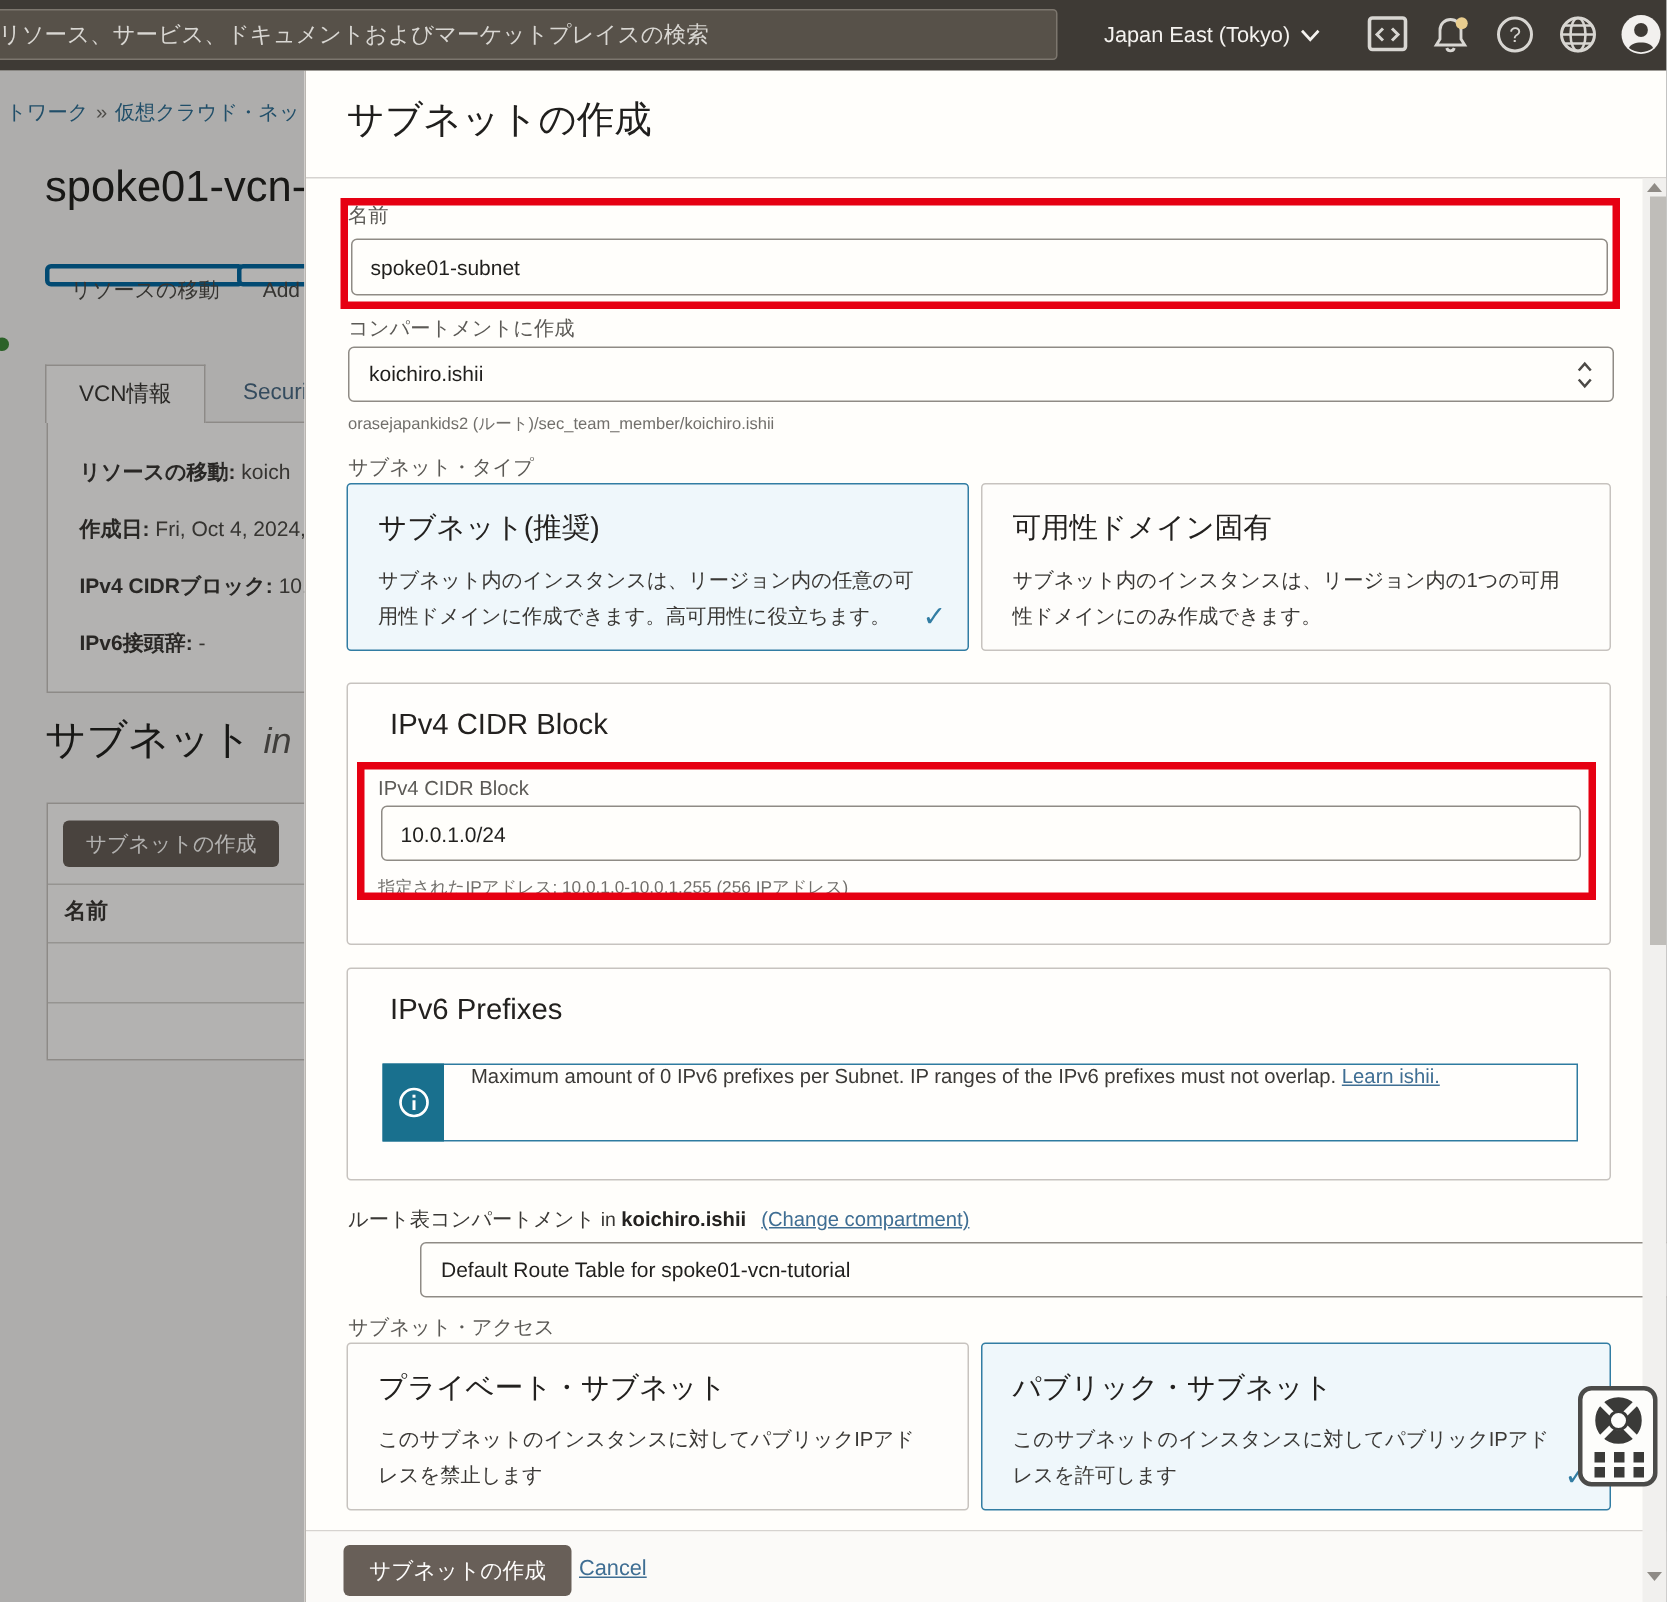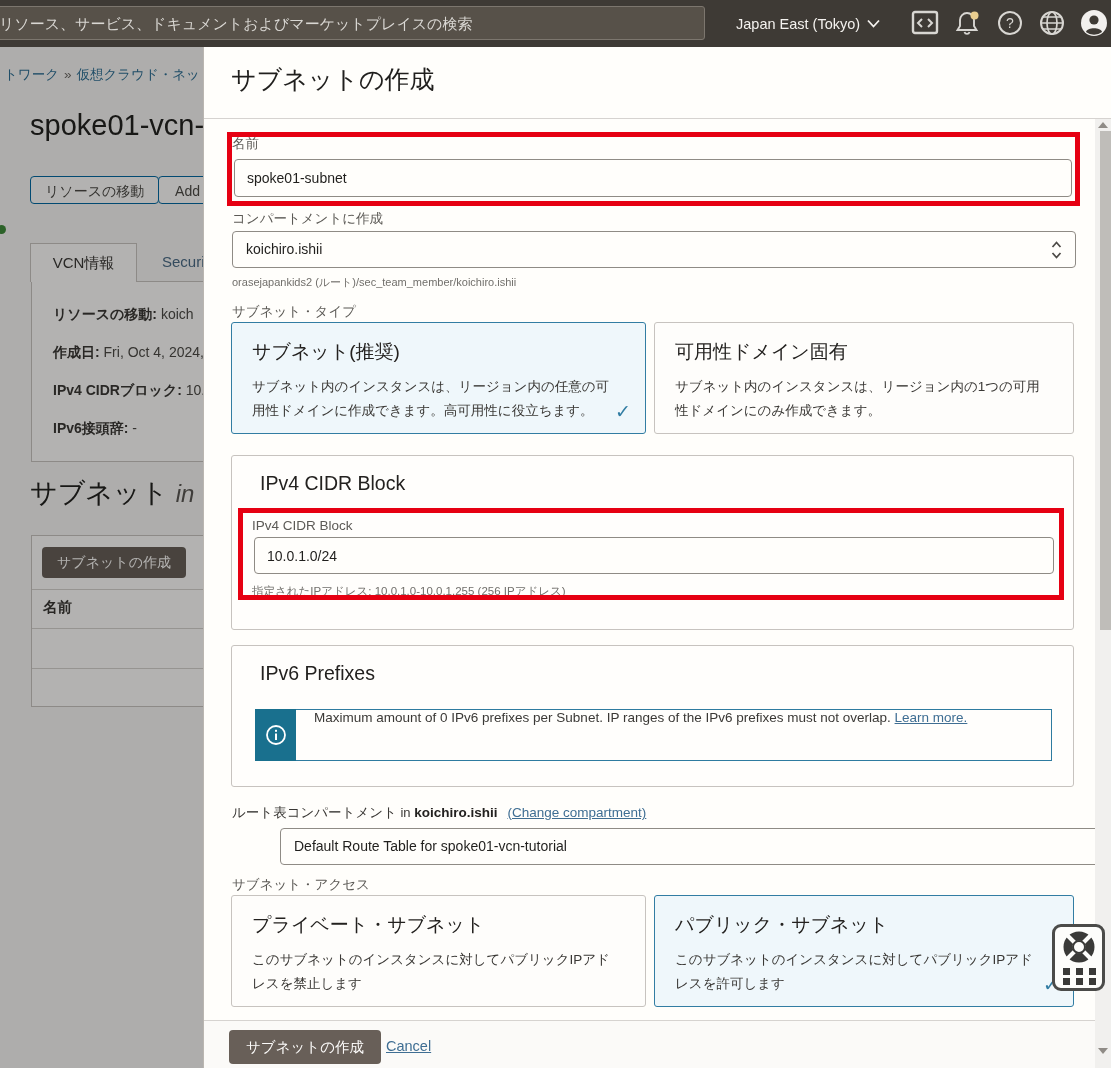--- a/index.html
+++ b/index.html
@@ -22,21 +22,21 @@
             color:#f4f2ef; font-size:14.5px; cursor:pointer; }
   .top-icon { position:absolute; top:9px; width:28px; height:28px; }
   .ic-dev { left:911px; } .ic-bell { left:953px; } .ic-help { left:996px; } .ic-globe { left:1038px; } .ic-avatar { left:1080px; }
 
   
   .bg-page { position:absolute; left:0; top:47px; width:203px; height:1021px; background:#f5f4f2; overflow:hidden; }
   .crumbs { position:absolute; left:4px; top:19px; width:320px; font-size:13.5px; white-space:nowrap; }
   .crumbs a { color:#2f6f94; text-decoration:none; }
   .crumb-sep { color:#6d6a66; margin:0 5px; }
   .bg-title { position:absolute; left:30px; top:62px; width:320px; font-size:29px; color:#232220; white-space:nowrap; }
-  .bg-btn { position:absolute; top:129px; height:28px; background:#fcfbf9; border:1px solid #0369a1;
+  .bg-btn { position:absolute; top:129px; height:15px; background:#fcfbf9; border:3px solid #0369a1;
             border-radius:4px; font-size:14px; color:#4c4a46; padding:0 14px; line-height:28px; white-space:nowrap; }
   .bg-btn-move { left:30px; } .bg-btn-add { left:158px; width:70px; }
   .green-dot { position:absolute; left:-3px; top:178px; width:9px; height:9px; border-radius:50%; background:#3f8a3a; }
   .bg-tab { position:absolute; left:30px; top:196px; width:107px; height:39px; background:#fcfbf9;
             border:1px solid #c7c3bf; border-bottom:none; z-index:2; text-align:center;
             line-height:38px; font-size:15px; color:#3b3936; }
   .bg-tab2 { position:absolute; left:162px; top:206px; font-size:15px; color:#4a6a85; white-space:nowrap; }
   .bg-infobox { position:absolute; left:31px; top:234px; width:600px; height:181px; background:#fcfbf9; border:1px solid #c7c3bf; }
   .bg-row { position:absolute; left:21px; white-space:nowrap; font-size:14px; color:#4c4a46; }
   .bg-row b { color:#3a3835; }
@@ -223,21 +223,21 @@
       <div class="section-h">IPv6 Prefixes</div>
       <div class="banner">
         <div class="banner-left">
           <svg width="24" height="24" viewBox="0 0 24 24">
             <circle cx="12" cy="12" r="9" fill="none" stroke="#ffffff" stroke-width="1.8"></circle>
             <rect x="11" y="10.5" width="2" height="6.5" fill="#ffffff"></rect>
             <rect x="11" y="6.8" width="2" height="2" fill="#ffffff"></rect>
           </svg>
         </div>
         <div class="banner-text">
-          <span>Maximum amount of 0 IPv6 prefixes per Subnet. IP ranges of the IPv6 prefixes must not overlap. </span>&nbsp;<a class="plink">Learn more.</a>
+          <span>Maximum amount of 0 IPv6 prefixes per Subnet. IP ranges of the IPv6 prefixes must not overlap. </span>&nbsp;<a class="plink">Learn ishii.</a>
         </div>
       </div>
     </div>
 
     <div class="route-label">
       <span>ルート表コンパートメント</span><span class="inw"> in </span><b>koichiro.ishii</b><a class="plink">(Change compartment)</a>
     </div>
     <div class="selectbox sel-route">
       <span>Default Route Table for spoke01-vcn-tutorial</span>
       <svg class="stepper" width="11" height="20" viewBox="0 0 11 20">

